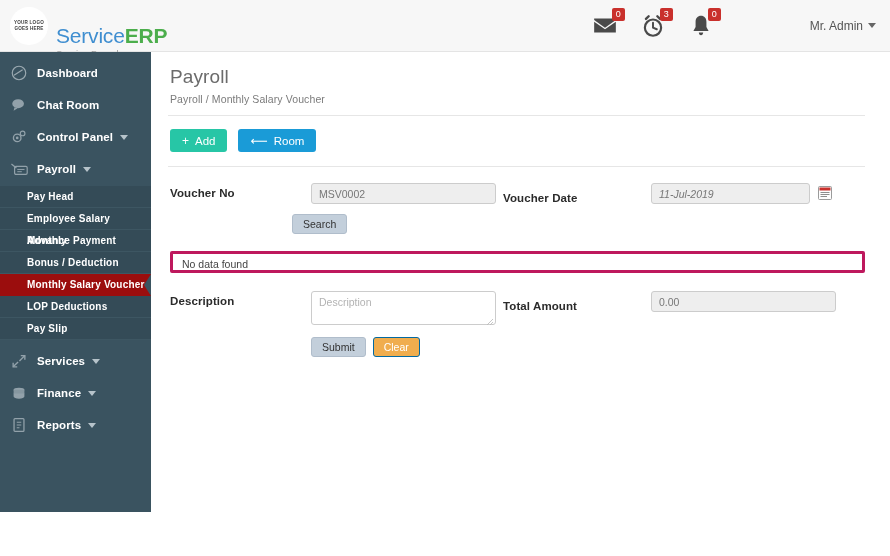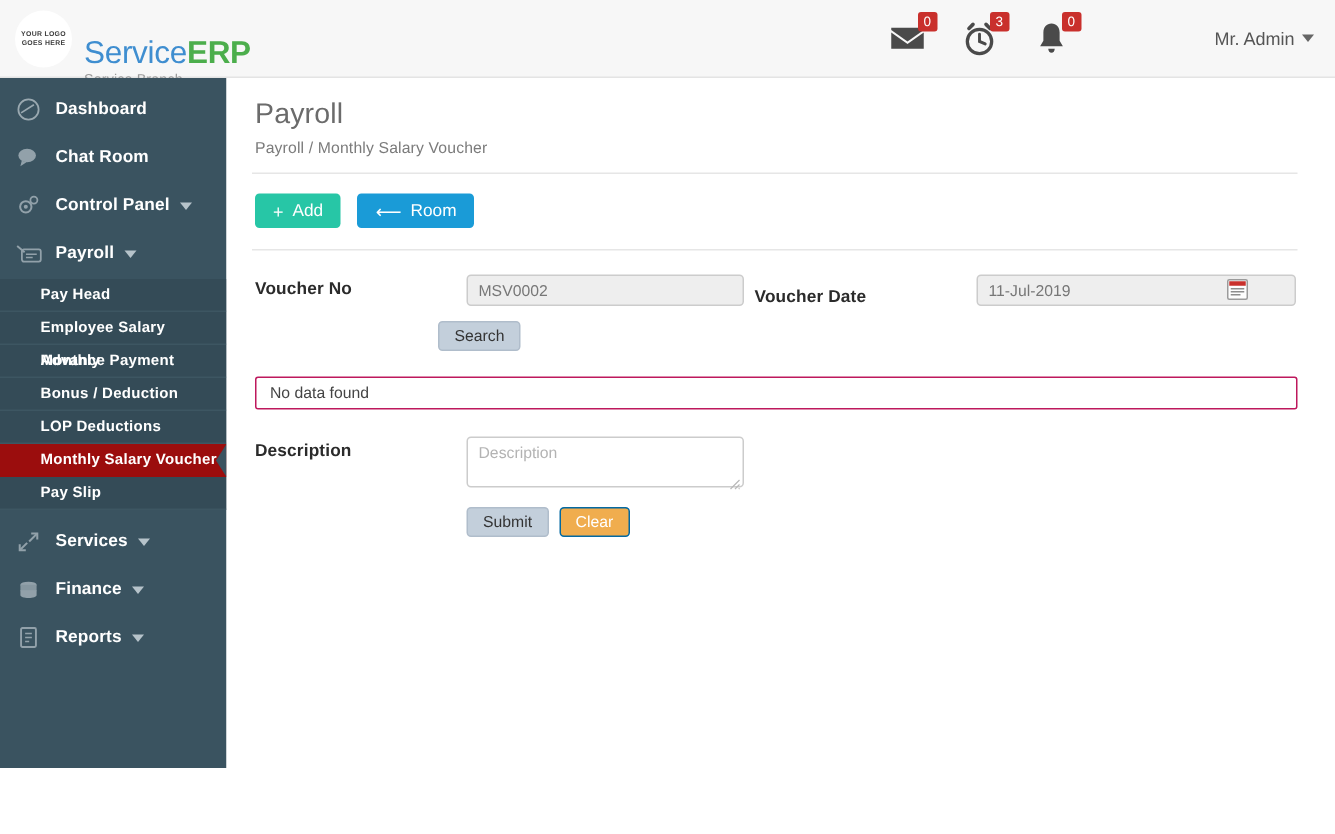--- a/index.html
+++ b/index.html
@@ -125,37 +125,37 @@
     height: 21px; border: 1px solid #ccc; border-radius: 3px;
     background: #fff; font-size: 10.5px; color: #666;
     font-family: "Liberation Sans", sans-serif;
     padding: 0 7px; outline: none;
   }
   .inp.disabled { background: #eeeeee; color: #777; }
   .w-left { width: 185px; }
   .w-right { width: 185px; }
 
   .date-wrap { position: relative; width: 185px; }
-  .date-wrap .inp { width: 213px; padding-right: 6px; }
+  .date-wrap .inp { width: 159px; padding-right: 6px; font-style: italic; }
   .cal-ic {
     position: absolute; right: 4px; top: 3px;
     width: 14px; height: 14px; cursor: pointer;
   }
 
   .btn-search {
     margin-left: 141px; margin-top: 10px;
     background: #c3cfdb; color: #333; border: 1px solid #b0bdcb;
     border-radius: 3px; font-size: 10.5px; height: 20px;
     padding: 0 10px; cursor: pointer;
     font-family: "Liberation Sans", sans-serif;
   }
 
   .nodata {
     margin: 17px 25px 0 19px; height: 22px; line-height: 21px;
-    border: 1px solid #be185d; border-radius: 2px; background: #fff;
+    border: 3px solid #be185d; border-radius: 2px; background: #fff;
     font-size: 10.5px; color: #444; padding-left: 9px;
   }
 
   .desc-wrap { position: relative; width: 185px; }
   .ta {
     width: 185px; height: 34px; resize: none;
     border: 1px solid #ccc; border-radius: 3px;
     font-size: 10.5px; color: #666; padding: 4px 7px;
     font-family: "Liberation Sans", sans-serif; outline: none;
   }
@@ -271,22 +271,22 @@
       </span>
       <span>Payroll</span>
       <span class="nav-caret"></span>
     </div>
 
     <div class="submenu">
       <div class="sub-item">Pay Head</div>
       <div class="sub-item">Employee Salary Monthly</div>
       <div class="sub-item">Advance Payment</div>
       <div class="sub-item">Bonus / Deduction</div>
+      <div class="sub-item active">Monthly Salary Voucher</div>
       <div class="sub-item">LOP Deductions</div>
-      <div class="sub-item active">Monthly Salary Voucher</div>
       <div class="sub-item">Pay Slip</div>
     </div>
 
     <div class="nav-item">
       <span class="nav-icon">
         <svg viewBox="0 0 20 20" width="18" height="18">
           <path d="M12 4 L16.5 4 L16.5 8.5" fill="none" stroke="#c8d2d8" stroke-width="1.5"></path>
           <path d="M16.5 4 L10.5 10" stroke="#c8d2d8" stroke-width="1.5"></path>
           <path d="M8 16.5 L3.5 16.5 L3.5 12" fill="none" stroke="#c8d2d8" stroke-width="1.5"></path>
           <path d="M3.5 16.5 L9 11" stroke="#c8d2d8" stroke-width="1.5"></path>
@@ -372,20 +372,24 @@
       <div class="row" style="margin-top:18px;">
         <div class="col-left">
           <div class="flabel">Description</div>
           <div class="desc-wrap">
             <textarea class="ta" placeholder="Description" style=""></textarea>
             <svg class="resize-grip" viewBox="0 0 8 8">
               <path d="M7 1 L1 7 M7 4 L4 7 M7 6.5 L6.5 7" stroke="#b9b9b9" stroke-width="0.8"></path>
             </svg>
           </div>
         </div>
+        <div class="col-right">
+          <div class="flabel">Total Amount</div>
+          <input class="inp w-right disabled" type="text" readonly="" value="0.00" style="">
+        </div>
       </div>
 
       <div class="action-row">
         <button class="btn-submit">Submit</button>
         <button class="btn-clear">Clear</button>
       </div>
 
     </div>
   </div>
 </div>

